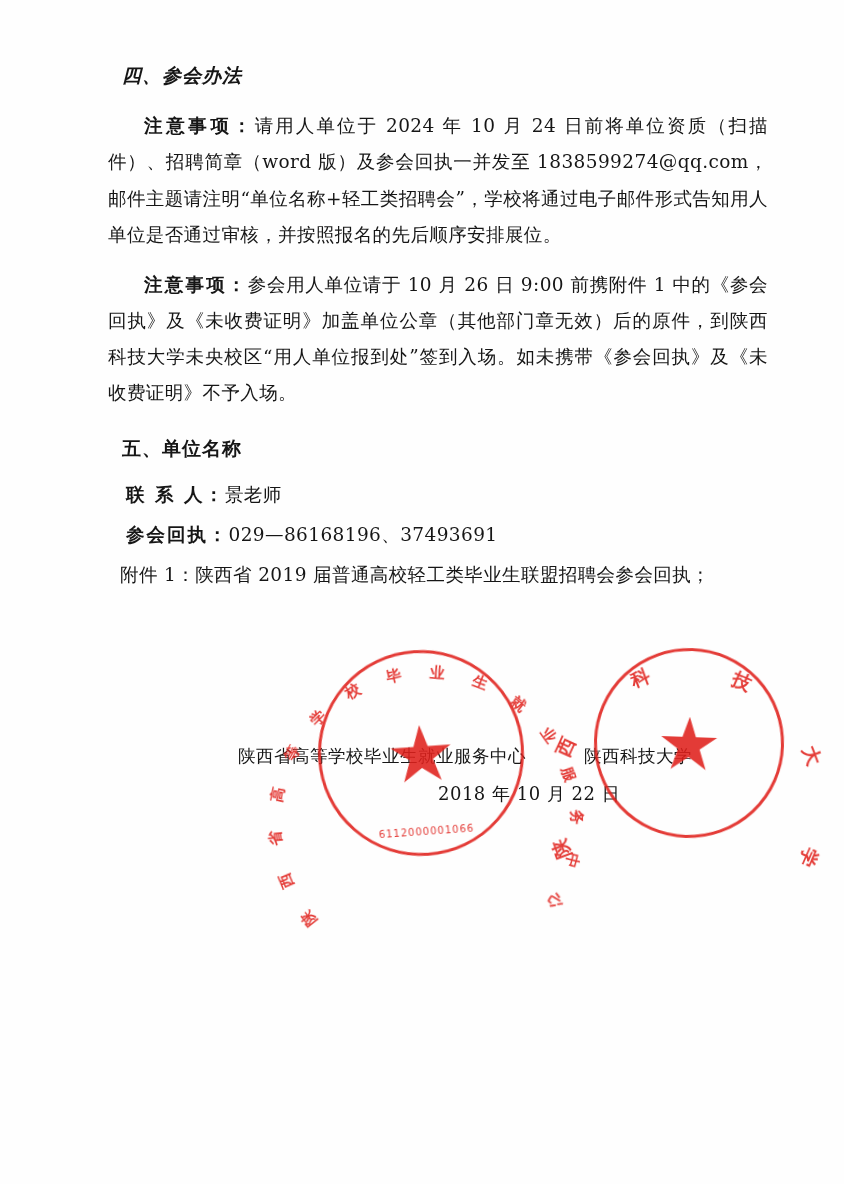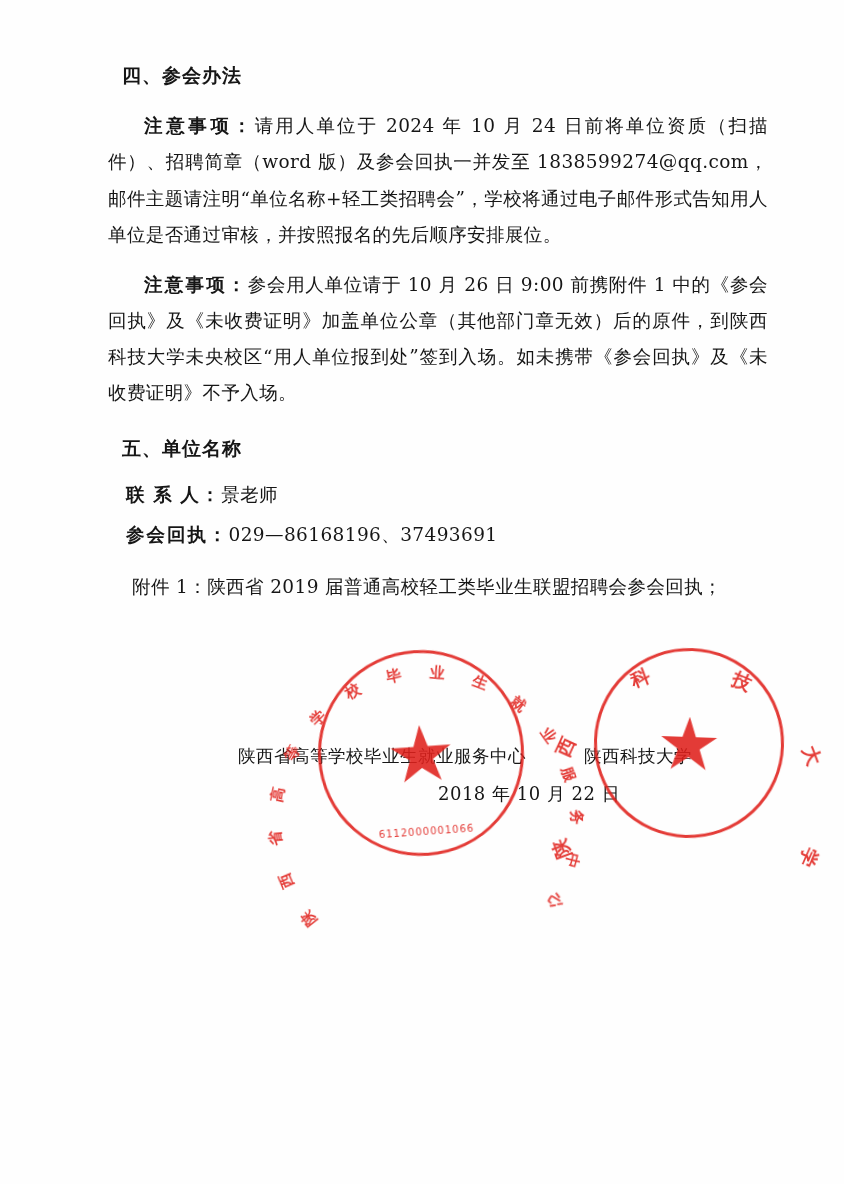--- a/index.html
+++ b/index.html
@@ -28,20 +28,21 @@
     top: 60px;
     width: 660px;
   }
   .heading {
     font-size: 19px;
     font-weight: bold;
     letter-spacing: 1px;
     margin: 0 0 18px 0;
     padding-left: 14px;
     line-height: 1.6;
+    font-style: italic;
   }
   .heading2 {
     font-size: 19px;
     font-weight: bold;
     letter-spacing: 1px;
     margin: 22px 0 14px 0;
     padding-left: 14px;
     line-height: 1.6;
   }
   .para {
@@ -60,26 +61,25 @@
   .contact-line {
     font-size: 18.5px;
     line-height: 1.95;
     margin: 0 0 4px 0;
     padding-left: 18px;
     letter-spacing: 0.4px;
   }
   .contact-line .lbl {
     font-weight: bold;
     letter-spacing: 2px;
-    font-family: Liberation Serif, serif;
   }
   .attach-line {
     font-size: 18.5px;
     line-height: 1.95;
-    margin: 16px;
+    margin: 4px;
     padding-left: 8px;
     letter-spacing: 0.4px;
   }
   .sign-block {
     position: absolute;
     left: 108px;
     top: 720px;
     width: 680px;
     height: 220px;
   }

